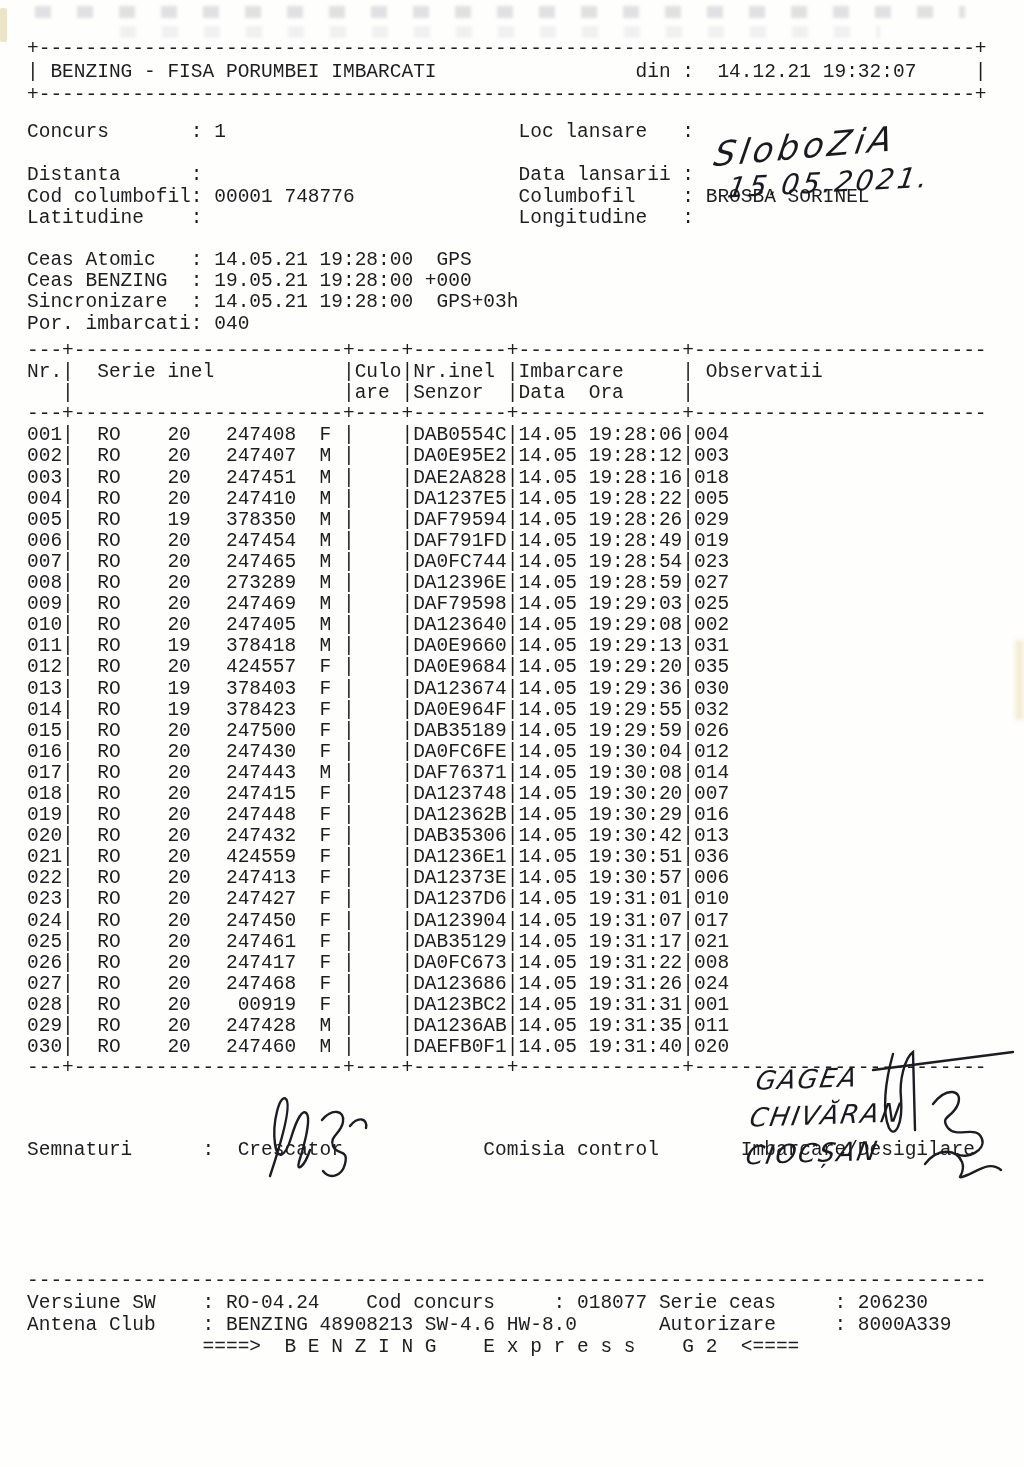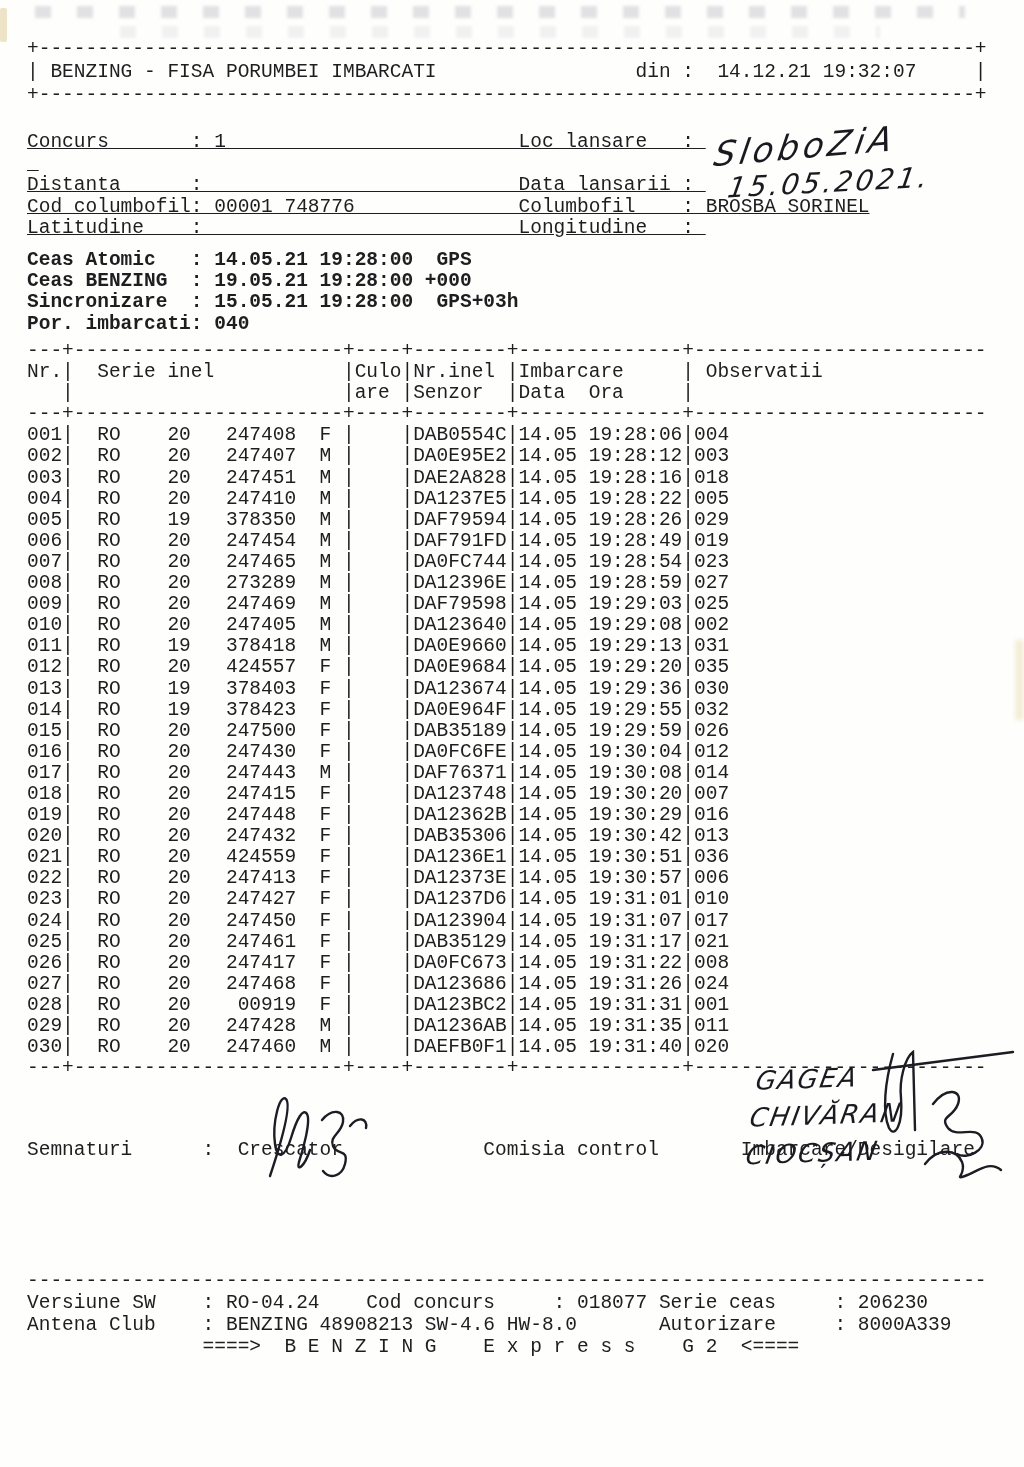--- a/index.html
+++ b/index.html
@@ -12,24 +12,24 @@
     position:relative;width:1024px;height:1467px;
     background:#fefefd;
     color:#1e1e20;
     font-size:19.5px;
     overflow:hidden;
   }
   .sec{position:absolute;left:27px;white-space:pre;}
   .sec .line{height:21.1px;line-height:21.1px;}
   #sec-headerbox{top:38px;}
   #sec-headerbox .line{height:23px;line-height:23px;}
-  #sec-info{top:132px;text-decoration:underline;}
+  #sec-info{top:122px;}
   #sec-info .line{height:21.5px;line-height:21.5px;}
   #sec-clock{top:250px;}
-  #sec-clock .line{height:21.2px;line-height:21.2px;font-weight:bold;}
+  #sec-clock .line{height:21.2px;line-height:21.2px;}
   #sec-table{top:341px;}
   #sec-sig{top:1140px;}
   #sec-footer{top:1270px;}
   #sec-footer .line{height:22px;line-height:22px;}
 
   
   .hand{
     position:absolute;
     font-family:"DejaVu Sans", sans-serif;
     font-style:italic;
@@ -69,21 +69,21 @@
 
   <div class="bleed" style="top:6px"></div>
   <div class="bleed bleed2"></div>
   <div class="corner-mark"></div>
   <div class="edge-smudge"></div>
 
   <div class="sec" id="sec-headerbox"><div class="line">+--------------------------------------------------------------------------------+</div><div class="line">| BENZING - FISA PORUMBEI IMBARCATI                 din :  14.12.21 19:32:07     |</div><div class="line">+--------------------------------------------------------------------------------+</div></div>
 
   <div class="sec" id="sec-info"><div class="line">Concurs       : 1                         Loc lansare   : </div><div class="line"> </div><div class="line">Distanta      :                           Data lansarii : </div><div class="line">Cod columbofil: 00001 748776              Columbofil    : BROSBA SORINEL</div><div class="line">Latitudine    :                           Longitudine   : </div></div>
 
-  <div class="sec" id="sec-clock"><div class="line">Ceas Atomic   : 14.05.21 19:28:00  GPS</div><div class="line">Ceas BENZING  : 19.05.21 19:28:00 +000</div><div class="line">Sincronizare  : 15.05.21 19:28:00  GPS+03h</div><div class="line">Por. imbarcati: 040</div></div>
+  <div class="sec" id="sec-clock"><div class="line">Ceas Atomic   : 14.05.21 19:28:00  GPS</div><div class="line">Ceas BENZING  : 19.05.21 19:28:00 +000</div><div class="line">Sincronizare  : 14.05.21 19:28:00  GPS+03h</div><div class="line">Por. imbarcati: 040</div></div>
 
   <div class="sec" id="sec-table"><div class="line">---+-----------------------+----+--------+--------------+-------------------------</div><div class="line">Nr.|  Serie inel           |Culo|Nr.inel |Imbarcare     | Observatii</div><div class="line">   |                       |are |Senzor  |Data  Ora     |</div><div class="line">---+-----------------------+----+--------+--------------+-------------------------</div><div class="line">001|  RO    20   247408  F |    |DAB0554C|14.05 19:28:06|004</div><div class="line">002|  RO    20   247407  M |    |DA0E95E2|14.05 19:28:12|003</div><div class="line">003|  RO    20   247451  M |    |DAE2A828|14.05 19:28:16|018</div><div class="line">004|  RO    20   247410  M |    |DA1237E5|14.05 19:28:22|005</div><div class="line">005|  RO    19   378350  M |    |DAF79594|14.05 19:28:26|029</div><div class="line">006|  RO    20   247454  M |    |DAF791FD|14.05 19:28:49|019</div><div class="line">007|  RO    20   247465  M |    |DA0FC744|14.05 19:28:54|023</div><div class="line">008|  RO    20   273289  M |    |DA12396E|14.05 19:28:59|027</div><div class="line">009|  RO    20   247469  M |    |DAF79598|14.05 19:29:03|025</div><div class="line">010|  RO    20   247405  M |    |DA123640|14.05 19:29:08|002</div><div class="line">011|  RO    19   378418  M |    |DA0E9660|14.05 19:29:13|031</div><div class="line">012|  RO    20   424557  F |    |DA0E9684|14.05 19:29:20|035</div><div class="line">013|  RO    19   378403  F |    |DA123674|14.05 19:29:36|030</div><div class="line">014|  RO    19   378423  F |    |DA0E964F|14.05 19:29:55|032</div><div class="line">015|  RO    20   247500  F |    |DAB35189|14.05 19:29:59|026</div><div class="line">016|  RO    20   247430  F |    |DA0FC6FE|14.05 19:30:04|012</div><div class="line">017|  RO    20   247443  M |    |DAF76371|14.05 19:30:08|014</div><div class="line">018|  RO    20   247415  F |    |DA123748|14.05 19:30:20|007</div><div class="line">019|  RO    20   247448  F |    |DA12362B|14.05 19:30:29|016</div><div class="line">020|  RO    20   247432  F |    |DAB35306|14.05 19:30:42|013</div><div class="line">021|  RO    20   424559  F |    |DA1236E1|14.05 19:30:51|036</div><div class="line">022|  RO    20   247413  F |    |DA12373E|14.05 19:30:57|006</div><div class="line">023|  RO    20   247427  F |    |DA1237D6|14.05 19:31:01|010</div><div class="line">024|  RO    20   247450  F |    |DA123904|14.05 19:31:07|017</div><div class="line">025|  RO    20   247461  F |    |DAB35129|14.05 19:31:17|021</div><div class="line">026|  RO    20   247417  F |    |DA0FC673|14.05 19:31:22|008</div><div class="line">027|  RO    20   247468  F |    |DA123686|14.05 19:31:26|024</div><div class="line">028|  RO    20    00919  F |    |DA123BC2|14.05 19:31:31|001</div><div class="line">029|  RO    20   247428  M |    |DA1236AB|14.05 19:31:35|011</div><div class="line">030|  RO    20   247460  M |    |DAEFB0F1|14.05 19:31:40|020</div><div class="line">---+-----------------------+----+--------+--------------+-------------------------</div></div>
 
   <div class="sec" id="sec-sig"><div class="line">Semnaturi      :  Crescator            Comisia control       Imbarcare/Desigilare</div></div>
 
   <div class="sec" id="sec-footer"><div class="line">----------------------------------------------------------------------------------</div><div class="line">Versiune SW    : RO-04.24    Cod concurs     : 018077 Serie ceas     : 206230</div><div class="line">Antena Club    : BENZING 48908213 SW-4.6 HW-8.0       Autorizare     : 8000A339</div><div class="line">               ====&gt;  B E N Z I N G    E x p r e s s    G 2  &lt;====</div></div>
 
   <div class="hand hand-loc">SloboZiA</div>
   <div class="hand hand-date">15.05.2021.</div>
   <div class="hand hand-name" id="hand-name-0">GAGEA</div>

